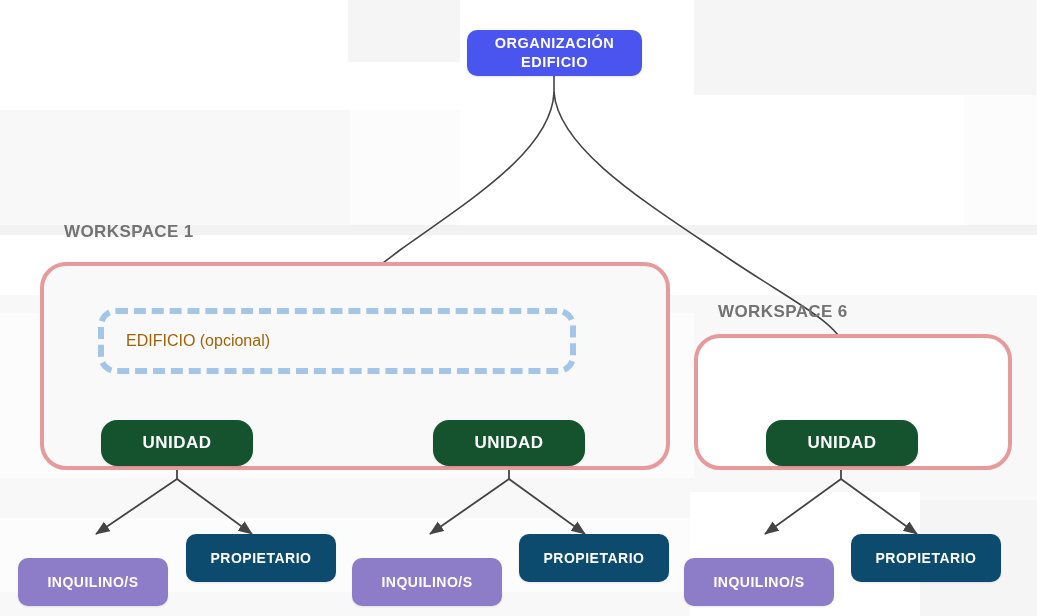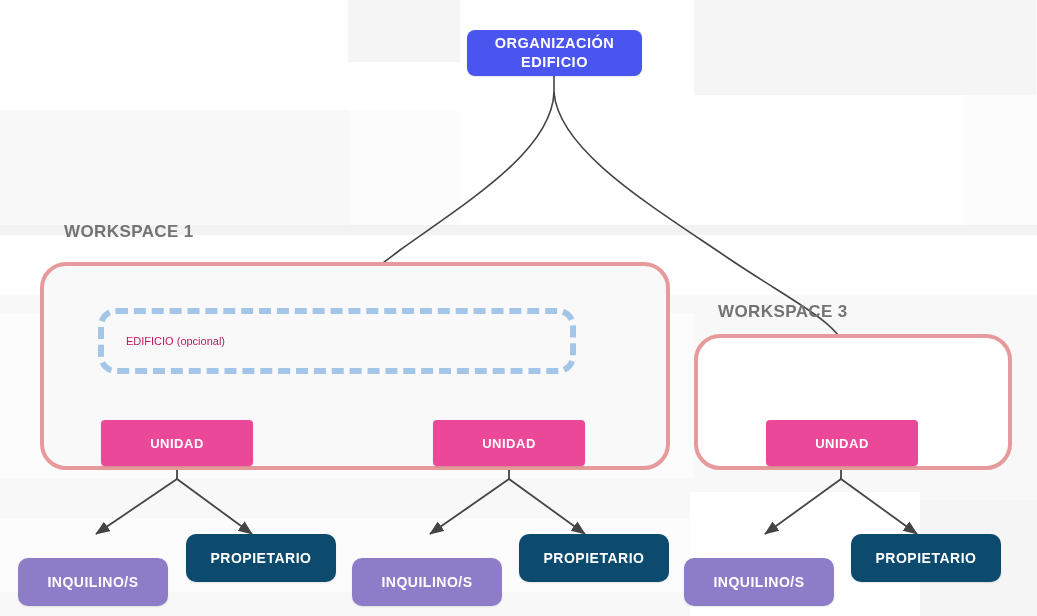--- a/index.html
+++ b/index.html
@@ -49,22 +49,22 @@
   
   .dashed-box {
     position: absolute;
     border: 6px dashed #a3c6e8;
     border-radius: 18px;
     box-sizing: border-box;
     display: flex;
     align-items: center;
   }
   .dashed-label {
-    font-size: 11px;
-    color: #be185d;
+    font-size: 16px;
+    color: #a16207;
     padding-left: 22px;
     white-space: nowrap;
   }
 
   
   .node {
     position: absolute;
     box-sizing: border-box;
     display: flex;
     align-items: center;
@@ -76,23 +76,23 @@
     letter-spacing: 0.5px;
     box-shadow: 0 1px 2px rgba(0,0,0,0.10);
   }
   .node-org {
     background: #4a55f0;
     font-size: 14.5px;
     line-height: 19px;
     border-radius: 8px;
   }
   .node-unidad {
-    background: #ec4899;
-    font-size: 13px;
-    border-radius: 4px;
+    background: #14532d;
+    font-size: 17px;
+    border-radius: 16px;
   }
   .node-inquilino {
     background: #8d7cc8;
     font-size: 14px;
     border-radius: 10px;
     margin-top: 24px;
   }
   .node-propietario {
     background: #0c4a6e;
     font-size: 14px;
@@ -151,27 +151,27 @@
 
     <path d="M841,466 L841,479" stroke="#444444" stroke-width="1.8" fill="none"></path>
     <path d="M841,479 L765,534" stroke="#444444" stroke-width="1.8" fill="none" marker-end="url(#arrowhead)"></path>
     <path d="M841,479 L917,534" stroke="#444444" stroke-width="1.8" fill="none" marker-end="url(#arrowhead)"></path>
   </svg>
 
   <div class="workspace ws1" style="left:40px;top:262px;width:630px;height:208px;"></div>
   <div class="ws-label" style="left:64px;top:222px;">WORKSPACE 1</div>
 
   <div class="workspace ws2" style="left:694px;top:334px;width:318px;height:136px;"></div>
-  <div class="ws-label" style="left:718px;top:302px;">WORKSPACE 3</div>
+  <div class="ws-label" style="left:718px;top:302px;">WORKSPACE 6</div>
 
   <div class="dashed-box" style="left:98px;top:308px;width:478px;height:66px;">
     <span class="dashed-label">EDIFICIO (opcional)</span>
   </div>
 
-  <div class="node node-org" style="left:467px;top:30px;width:175px;height:46px;flex-direction:column;">
+  <div class="node node-org" style="left:467px;top:30px;width:175px;height:46px;flex-direction:column;border-radius:10px;">
     <span>ORGANIZACIÓN</span>
     <span>EDIFICIO</span>
   </div>
 
   <div class="node node-unidad" style="left:101px;top:420px;width:152px;height:46px;">UNIDAD</div>
   <div class="node node-unidad" style="left:433px;top:420px;width:152px;height:46px;">UNIDAD</div>
   <div class="node node-unidad" style="left:766px;top:420px;width:152px;height:46px;">UNIDAD</div>
 
   <div class="node node-inquilino" style="left:18px;top:534px;width:150px;height:48px;">INQUILINO/S</div>
   <div class="node node-propietario" style="left:186px;top:534px;width:150px;height:48px;">PROPIETARIO</div>

